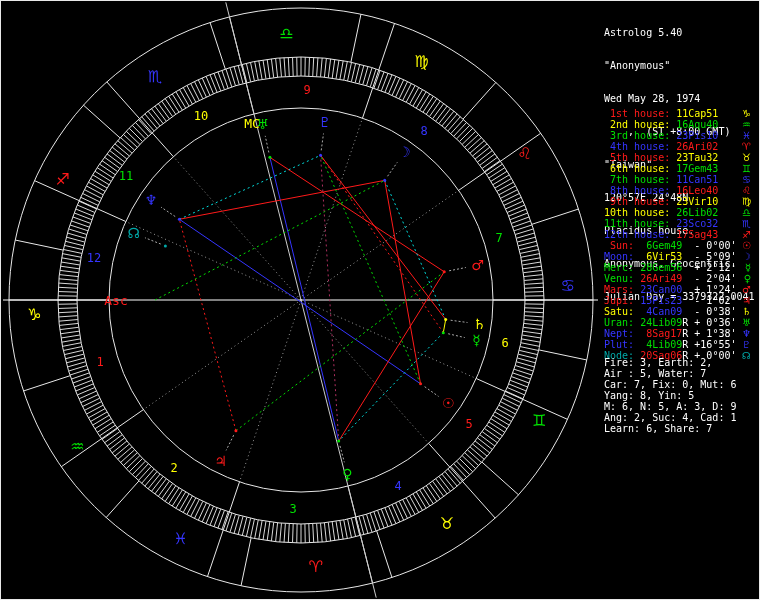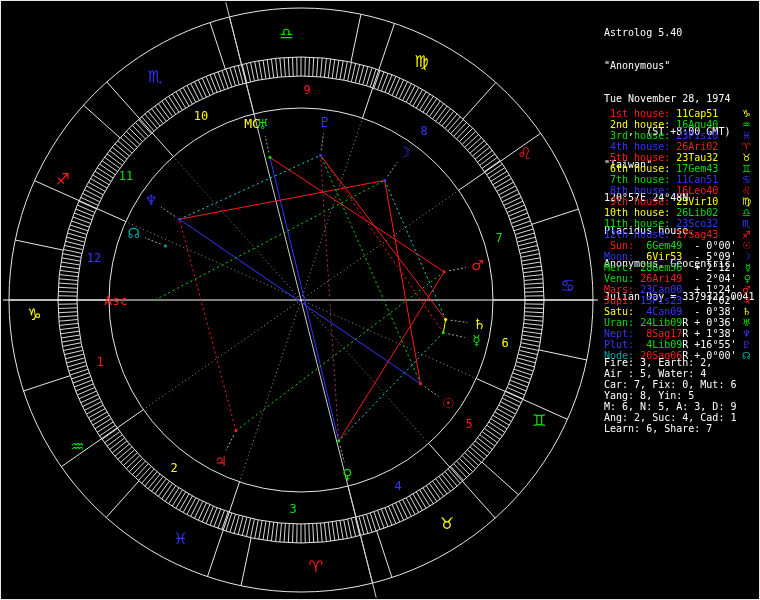--- a/index.html
+++ b/index.html
@@ -496,25 +496,25 @@
         <text x="125" y="175" fill="#00e000" font-size="12" text-anchor="middle" dominant-baseline="central" class="mono">11</text>
         <text x="93" y="257" fill="#3535ff" font-size="12" text-anchor="middle" dominant-baseline="central" class="mono">12</text>
         <text x="115" y="299" fill="#ff1a1a" font-size="13" text-anchor="middle" dominant-baseline="central" class="mono">Asc</text>
         <text x="251" y="122" fill="#ffff00" font-size="13" text-anchor="middle" dominant-baseline="central" class="mono">MC</text>
       </svg>
   </div>
   <div id="sidebar">
     <div id="info-header">
       <div class="sb-line">Astrolog 5.40</div>
       <div class="sb-line">"Anonymous"</div>
-      <div class="sb-line">Tue November 28, 1974</div>
+      <div class="sb-line">Wed May 28, 1974</div>
       <div class="sb-line">    ,  (ST +8:00 GMT)</div>
       <div class="sb-line">"Taiwan"</div>
       <div class="sb-line">120°57E 24°48N</div>
       <div class="sb-line">Placidus house.</div>
       <div class="sb-line">Anonymous, Geocentric.</div>
       <div class="sb-line">Julian Day = 3379322.0041</div>
     </div>
     <div id="house-list"><div class="row"><span style="color: rgb(255, 26, 26);"> 1st house: </span><span style="color: rgb(255, 255, 0);">11Cap51</span><span class="glyph" style="color: rgb(255, 255, 0);">♑</span></div><div class="row"><span style="color: rgb(255, 255, 0);"> 2nd house: </span><span style="color: rgb(0, 224, 0);">16Aqu40</span><span class="glyph" style="color: rgb(0, 224, 0);">♒</span></div><div class="row"><span style="color: rgb(0, 224, 0);"> 3rd house: </span><span style="color: rgb(53, 53, 255);">23Pis10</span><span class="glyph" style="color: rgb(53, 53, 255);">♓</span></div><div class="row"><span style="color: rgb(53, 53, 255);"> 4th house: </span><span style="color: rgb(255, 26, 26);">26Ari02</span><span class="glyph" style="color: rgb(255, 26, 26);">♈</span></div><div class="row"><span style="color: rgb(255, 26, 26);"> 5th house: </span><span style="color: rgb(255, 255, 0);">23Tau32</span><span class="glyph" style="color: rgb(255, 255, 0);">♉</span></div><div class="row"><span style="color: rgb(255, 255, 0);"> 6th house: </span><span style="color: rgb(0, 224, 0);">17Gem43</span><span class="glyph" style="color: rgb(0, 224, 0);">♊</span></div><div class="row"><span style="color: rgb(0, 224, 0);"> 7th house: </span><span style="color: rgb(53, 53, 255);">11Can51</span><span class="glyph" style="color: rgb(53, 53, 255);">♋</span></div><div class="row"><span style="color: rgb(53, 53, 255);"> 8th house: </span><span style="color: rgb(255, 26, 26);">16Leo40</span><span class="glyph" style="color: rgb(255, 26, 26);">♌</span></div><div class="row"><span style="color: rgb(255, 26, 26);"> 9th house: </span><span style="color: rgb(255, 255, 0);">23Vir10</span><span class="glyph" style="color: rgb(255, 255, 0);">♍</span></div><div class="row"><span style="color: rgb(255, 255, 0);">10th house: </span><span style="color: rgb(0, 224, 0);">26Lib02</span><span class="glyph" style="color: rgb(0, 224, 0);">♎</span></div><div class="row"><span style="color: rgb(0, 224, 0);">11th house: </span><span style="color: rgb(53, 53, 255);">23Sco32</span><span class="glyph" style="color: rgb(53, 53, 255);">♏</span></div><div class="row"><span style="color: rgb(53, 53, 255);">12th house: </span><span style="color: rgb(255, 26, 26);">17Sag43</span><span class="glyph" style="color: rgb(255, 26, 26);">♐</span></div></div>
     <div id="planet-list"><div class="row"><span style="color: rgb(255, 26, 26);"> Sun: </span><span style="color: rgb(0, 224, 0);"> 6Gem49</span><span style="color: rgb(255, 255, 255);">  </span><span style="color: rgb(255, 255, 255);">- 0°00'</span><span class="glyph" style="color: rgb(255, 26, 26);">☉</span></div><div class="row"><span style="color: rgb(53, 53, 255);">Moon: </span><span style="color: rgb(255, 255, 0);"> 6Vir53</span><span style="color: rgb(255, 255, 255);">  </span><span style="color: rgb(255, 255, 255);">- 5°09'</span><span class="glyph" style="color: rgb(53, 53, 255);">☽</span></div><div class="row"><span style="color: rgb(0, 224, 0);">Merc: </span><span style="color: rgb(0, 224, 0);">28Gem56</span><span style="color: rgb(255, 255, 255);">  </span><span style="color: rgb(255, 255, 255);">+ 2°12'</span><span class="glyph" style="color: rgb(0, 224, 0);">☿</span></div><div class="row"><span style="color: rgb(0, 224, 0);">Venu: </span><span style="color: rgb(255, 26, 26);">26Ari49</span><span style="color: rgb(255, 255, 255);">  </span><span style="color: rgb(255, 255, 255);">- 2°04'</span><span class="glyph" style="color: rgb(0, 224, 0);">♀</span></div><div class="row"><span style="color: rgb(255, 26, 26);">Mars: </span><span style="color: rgb(53, 53, 255);">23Can00</span><span style="color: rgb(255, 255, 255);">  </span><span style="color: rgb(255, 255, 255);">+ 1°24'</span><span class="glyph" style="color: rgb(255, 26, 26);">♂</span></div><div class="row"><span style="color: rgb(255, 26, 26);">Jupi: </span><span style="color: rgb(53, 53, 255);">15Pis23</span><span style="color: rgb(255, 255, 255);">  </span><span style="color: rgb(255, 255, 255);">- 1°02'</span><span class="glyph" style="color: rgb(255, 26, 26);">♃</span></div><div class="row"><span style="color: rgb(255, 255, 0);">Satu: </span><span style="color: rgb(53, 53, 255);"> 4Can09</span><span style="color: rgb(255, 255, 255);">  </span><span style="color: rgb(255, 255, 255);">- 0°38'</span><span class="glyph" style="color: rgb(255, 255, 0);">♄</span></div><div class="row"><span style="color: rgb(0, 224, 0);">Uran: </span><span style="color: rgb(0, 224, 0);">24Lib09</span><span style="color: rgb(255, 255, 255);">R </span><span style="color: rgb(255, 255, 255);">+ 0°36'</span><span class="glyph" style="color: rgb(0, 224, 0);">♅</span></div><div class="row"><span style="color: rgb(53, 53, 255);">Nept: </span><span style="color: rgb(255, 26, 26);"> 8Sag17</span><span style="color: rgb(255, 255, 255);">R </span><span style="color: rgb(255, 255, 255);">+ 1°38'</span><span class="glyph" style="color: rgb(53, 53, 255);">♆</span></div><div class="row"><span style="color: rgb(53, 53, 255);">Plut: </span><span style="color: rgb(0, 224, 0);"> 4Lib09</span><span style="color: rgb(255, 255, 255);">R </span><span style="color: rgb(255, 255, 255);">+16°55'</span><span class="glyph" style="color: rgb(53, 53, 255);">♇</span></div><div class="row"><span style="color: rgb(0, 168, 168);">Node: </span><span style="color: rgb(255, 26, 26);">20Sag06</span><span style="color: rgb(255, 255, 255);">R </span><span style="color: rgb(255, 255, 255);">+ 0°00'</span><span class="glyph" style="color: rgb(0, 168, 168);">☊</span></div></div>
-    <div id="stats-list"><div class="row">Fire: 3, Earth: 2,</div><div class="row">Air : 5, Water: 4</div><div class="row">Car: 7, Fix: 0, Mut: 6</div><div class="row">Yang: 8, Yin: 5</div><div class="row">M: 6, N: 5, A: 3, D: 9</div><div class="row">Ang: 2, Suc: 4, Cad: 1</div><div class="row">Learn: 6, Share: 7</div></div>
+    <div id="stats-list"><div class="row">Fire: 3, Earth: 2,</div><div class="row">Air : 5, Water: 7</div><div class="row">Car: 7, Fix: 0, Mut: 6</div><div class="row">Yang: 8, Yin: 5</div><div class="row">M: 6, N: 5, A: 3, D: 9</div><div class="row">Ang: 2, Suc: 4, Cad: 1</div><div class="row">Learn: 6, Share: 7</div></div>
   </div>
 </div>
 
 </body></html>

